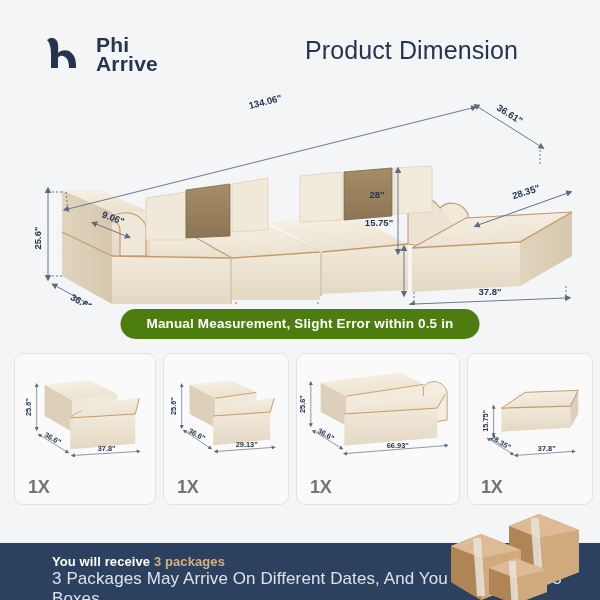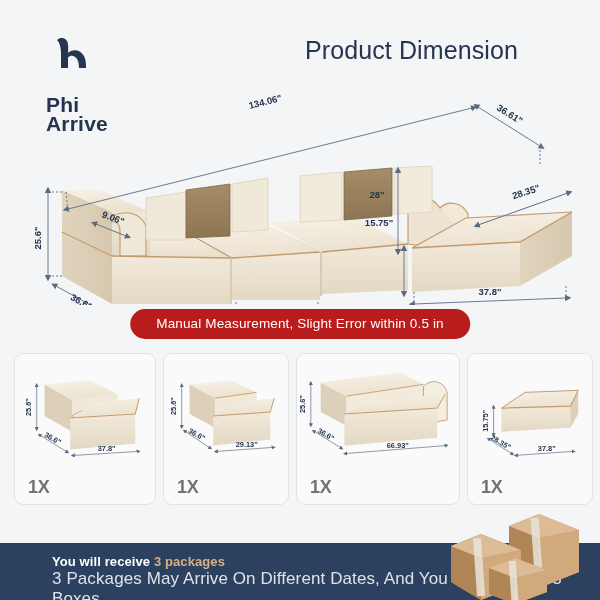--- a/index.html
+++ b/index.html
@@ -6,39 +6,39 @@
   body {
     width: 600px; height: 600px;
     background: #f4f5f6;
     font-family: "Liberation Sans", sans-serif;
     overflow: hidden;
     position: relative;
   }
 
   
   .header { position: absolute; top: 0; left: 0; width: 600px; height: 92px; }
-  .logo-wrap { position: absolute; left: 46px; top: 34px; display: flex; align-items: center; gap: 21px; flex-direction: column; }
+  .logo-wrap { position: absolute; left: 46px; top: 34px; display: flex; align-items: center; gap: 8px; }
   .logo-mark { width: 42px; height: 40px; }
   .logo-text { display: flex; flex-direction: column; line-height: 0.92; }
   .logo-text span { font-size: 21px; font-weight: 700; color: #26354f; letter-spacing: .2px; }
   .page-title {
     position: absolute; left: 305px; top: 36px;
     font-size: 25px; font-weight: 400; color: #26354f; letter-spacing: .1px;
   }
 
   
   .diagram { position: absolute; left: 0; top: 80px; width: 600px; height: 225px; }
   .diagram svg { display: block; }
 
   
   .note-pill {
     position: absolute; left: 50%; transform: translateX(-50%); top: 309px;
-    background: #b91c1c; color: #ffffff;
+    background: #4d7c0f; color: #ffffff;
     border-radius: 16px; padding: 7px 26px 8px;
-    font-size: 13.5px; letter-spacing: .15px; white-space: nowrap;
+    font-size: 13.5px; letter-spacing: .15px; white-space: nowrap; font-weight: bold;
   }
 
   
   .cards {
     position: absolute; left: 14px; top: 353px;
     width: 572px; height: 152px;
     display: flex; gap: 7px; align-items: stretch;
   }
   .card {
     background: #fafafa;

